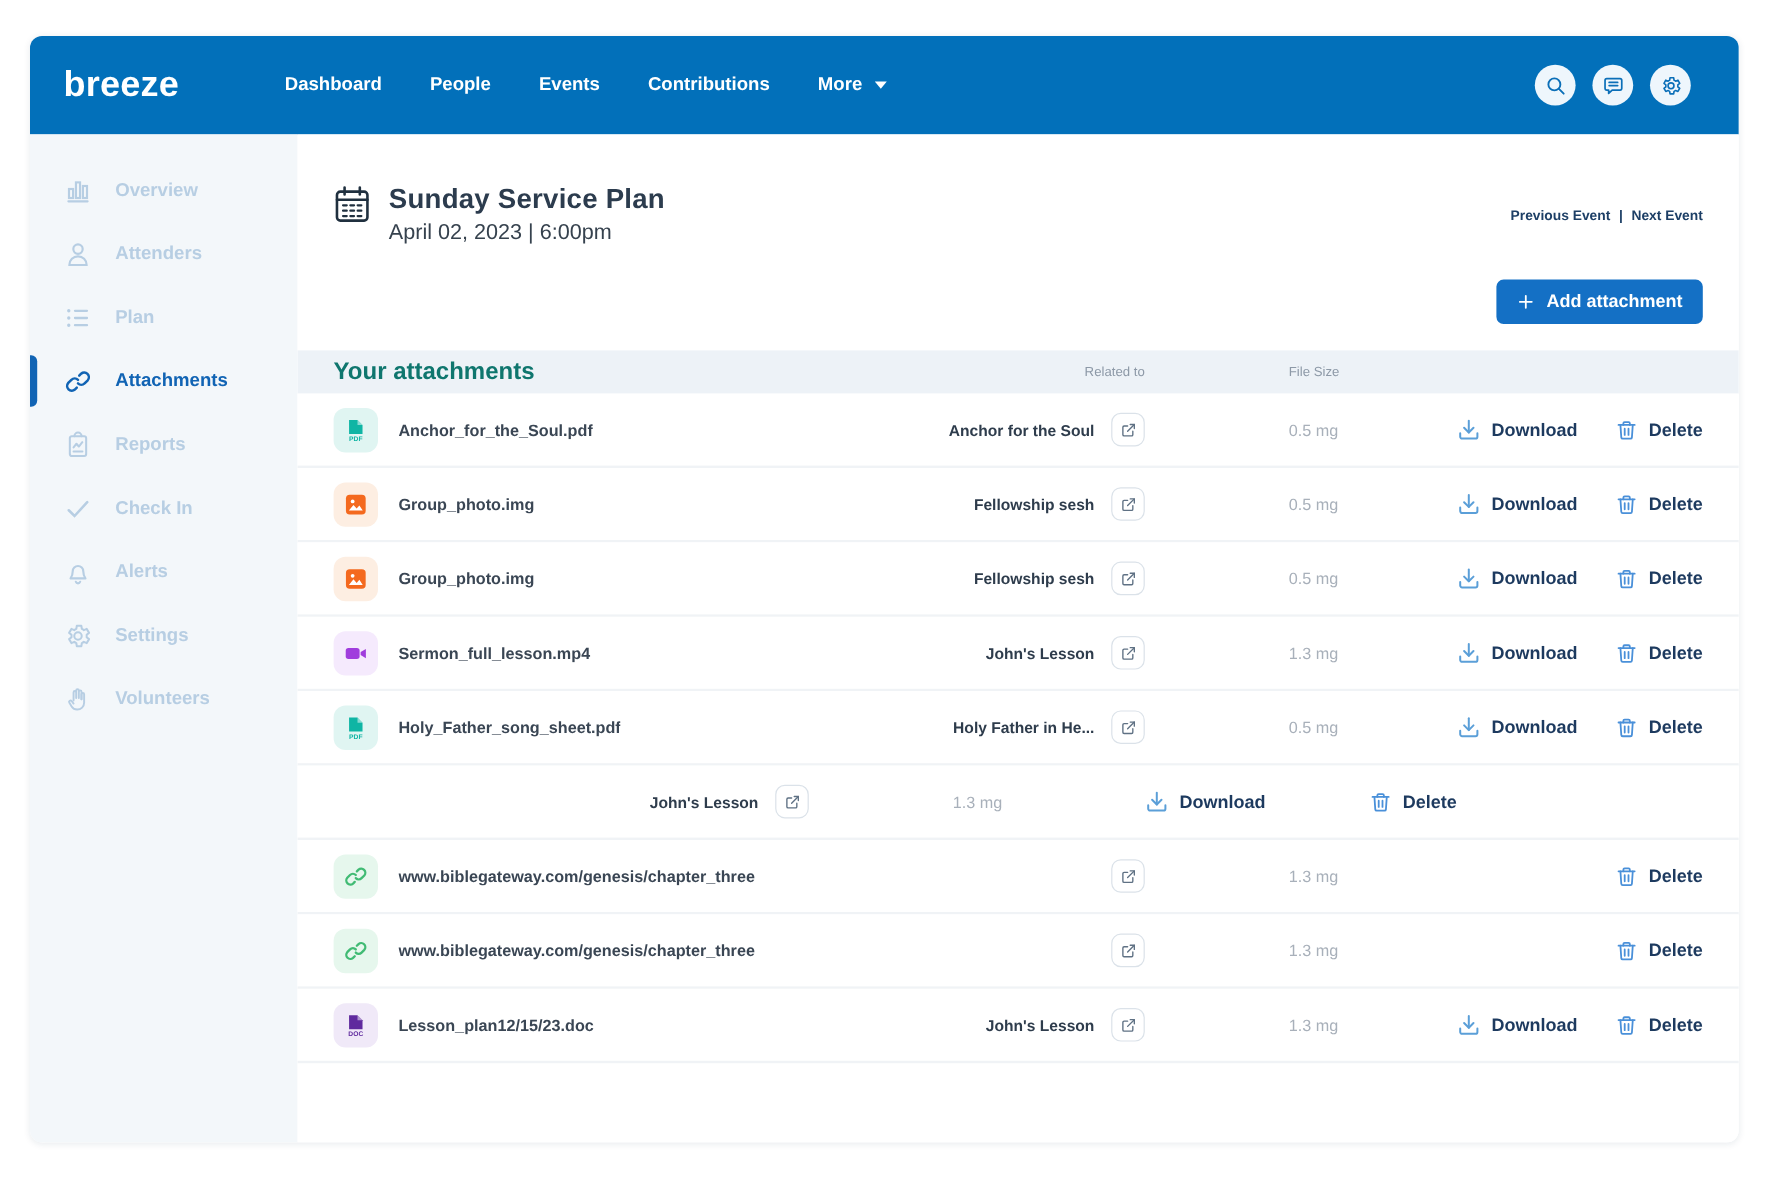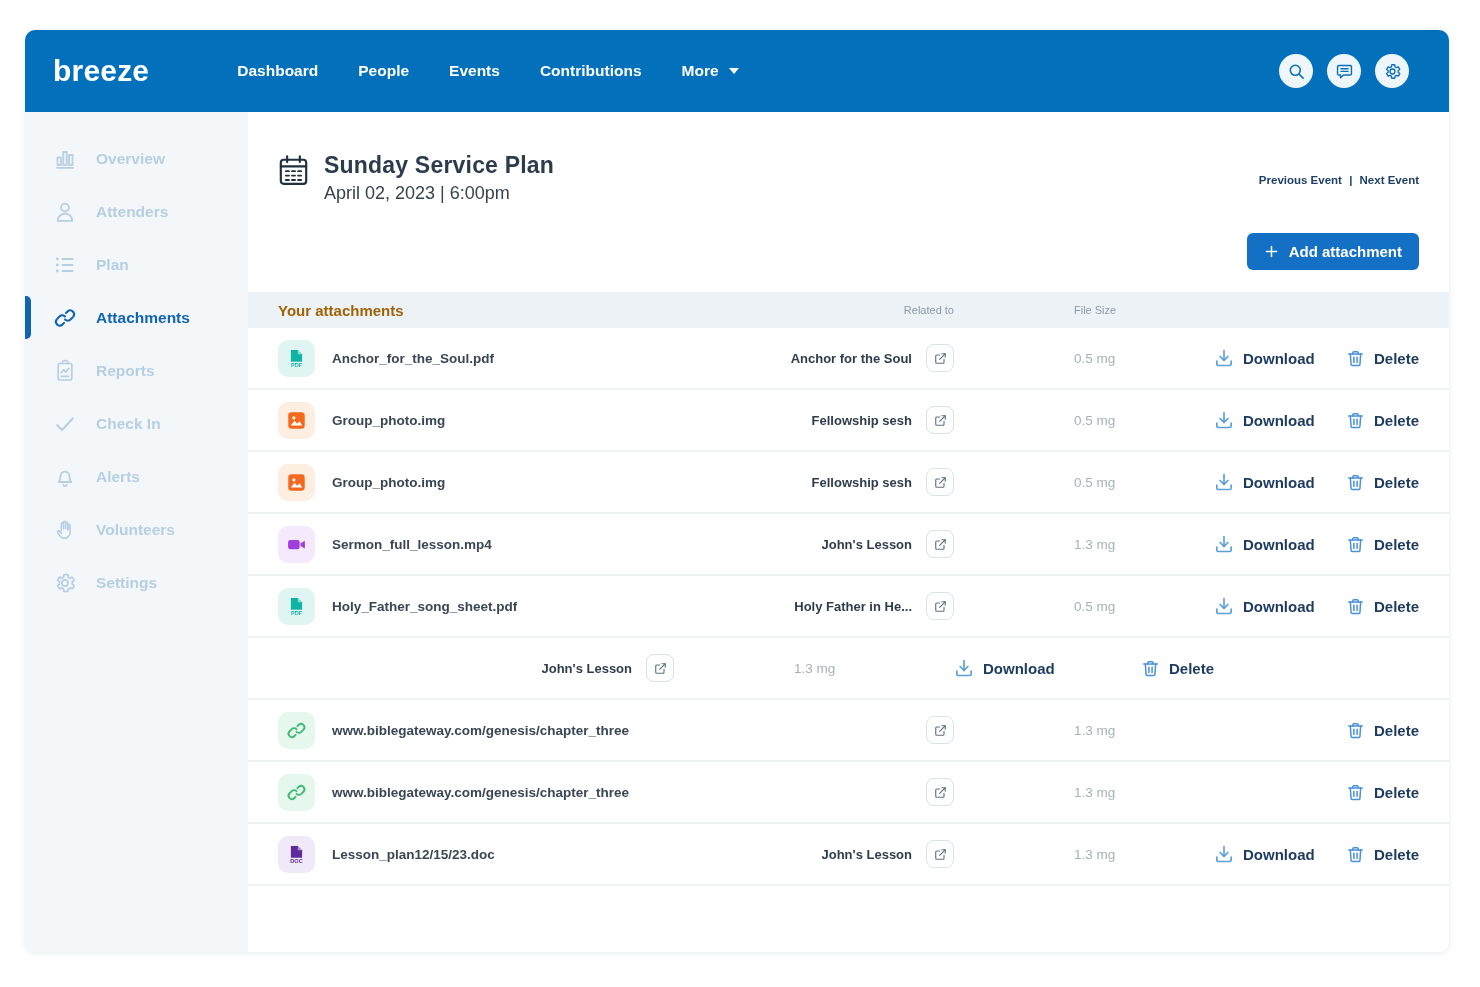--- a/index.html
+++ b/index.html
@@ -42,21 +42,21 @@
   .prev-next .pn-sep { margin:0 4px; }
 
   .add-row { display:flex; justify-content:flex-end; padding:29px 30px 22px 30px; }
   .add-btn { background:#1470c5; color:#fff; font-size:15px; font-weight:600; border:none; border-radius:6px;
     height:37px; padding:0 17px; display:flex; align-items:center; gap:10px; cursor:pointer; }
   .add-btn svg { width:15px; height:15px; }
 
   
   .grid-cols { display:grid; grid-template-columns:1fr 280px 260px 205px; align-items:center; padding:0 30px; }
   .thead { background:#edf2f7; height:36px; }
-  .th-name { font-size:15px; font-weight:700; color:#a16207; }
+  .th-name { font-size:20px; font-weight:700; color:#0f766e; }
   .th-related { font-size:11px; color:#8d99a7; text-align:right; }
   .th-size { font-size:11px; color:#8d99a7; padding-left:120px; }
 
   .trow { height:62px; border-bottom:2px solid #f0f3f6; background:#fff; }
   .cell-name { display:flex; align-items:center; gap:17px; min-width:0; }
   .file-chip { width:37px; height:37px; border-radius:10px; display:flex; align-items:center;
     justify-content:center; flex-shrink:0; }
   .file-chip svg { width:21px; height:21px; }
   .file-name { font-size:13.5px; font-weight:700; color:#3a4654; white-space:nowrap; overflow:hidden; text-overflow:ellipsis; }
   .cell-related { display:flex; justify-content:flex-end; align-items:center; gap:14px; }
@@ -189,35 +189,35 @@
             <span style="display:flex;width:24px;height:24px">
               <svg viewBox="0 0 24 24" fill="none" stroke="currentColor" stroke-width="1.8" stroke-linecap="round" stroke-linejoin="round">
                 <path d="M5.8 17h12.4c-1.3-1.7-1.8-3.3-1.8-5.9a4.4 4.4 0 0 0-8.8 0c0 2.6-.5 4.2-1.8 5.9z"></path>
                 <path d="M10.2 19.8a1.9 1.9 0 0 0 3.6 0"></path>
               </svg>
             </span>
             <span>Alerts</span>
           </div>
           <div class="side-item">
             <span style="display:flex;width:24px;height:24px">
+              <svg viewBox="0 0 24 24" fill="none" stroke="currentColor" stroke-width="1.7" stroke-linejoin="round">
+                <circle cx="12" cy="12" r="3.1"></circle>
+                <path d="M19.2 13a7.4 7.4 0 0 0 0-2l2-1.6-1.9-3.3-2.4 1a7.4 7.4 0 0 0-1.7-1L14.8 3.5h-3.8l-.4 2.6a7.4 7.4 0 0 0-1.7 1l-2.4-1L4.6 9.4l2 1.6a7.4 7.4 0 0 0 0 2l-2 1.6 1.9 3.3 2.4-1a7.4 7.4 0 0 0 1.7 1l.4 2.6h3.8l.4-2.6a7.4 7.4 0 0 0 1.7-1l2.4 1 1.9-3.3z"></path>
+              </svg>
+            </span>
+            <span>Settings</span>
+          </div>
+          <div class="side-item">
+            <span style="display:flex;width:24px;height:24px">
               <svg viewBox="0 0 24 24" fill="none" stroke="currentColor" stroke-width="1.6" stroke-linecap="round" stroke-linejoin="round">
                 <path d="M8.3 12.8V6a1.1 1.1 0 0 1 2.2 0v4.6V4.4a1.1 1.1 0 0 1 2.2 0v6.2V5.4a1.1 1.1 0 0 1 2.2 0v6.4"></path>
                 <path d="M14.9 11.8V7.6a1.1 1.1 0 0 1 2.2 0v7a5.7 5.7 0 0 1-5.7 5.7 5.4 5.4 0 0 1-4.7-2.6l-2-3.2a1.2 1.2 0 0 1 2-1.3l1.6 2.1"></path>
               </svg>
             </span>
             <span>Volunteers</span>
-          </div>
-          <div class="side-item">
-            <span style="display:flex;width:24px;height:24px">
-              <svg viewBox="0 0 24 24" fill="none" stroke="currentColor" stroke-width="1.7" stroke-linejoin="round">
-                <circle cx="12" cy="12" r="3.1"></circle>
-                <path d="M19.2 13a7.4 7.4 0 0 0 0-2l2-1.6-1.9-3.3-2.4 1a7.4 7.4 0 0 0-1.7-1L14.8 3.5h-3.8l-.4 2.6a7.4 7.4 0 0 0-1.7 1l-2.4-1L4.6 9.4l2 1.6a7.4 7.4 0 0 0 0 2l-2 1.6 1.9 3.3 2.4-1a7.4 7.4 0 0 0 1.7 1l.4 2.6h3.8l.4-2.6a7.4 7.4 0 0 0 1.7-1l2.4 1 1.9-3.3z"></path>
-              </svg>
-            </span>
-            <span>Settings</span>
           </div>
         </aside>
 
       <main class="main">
         <div class="page-head">
           <div class="head-left">
             <span class="cal-icon">
               <svg viewBox="0 0 24 26" fill="none" stroke="#20303f" stroke-width="1.7" stroke-linecap="round">
                 <rect x="2" y="4.5" width="20" height="19" rx="2.2"></rect>
                 <path d="M7 1.8v4.6M17 1.8v4.6M2 9.8h20"></path>

